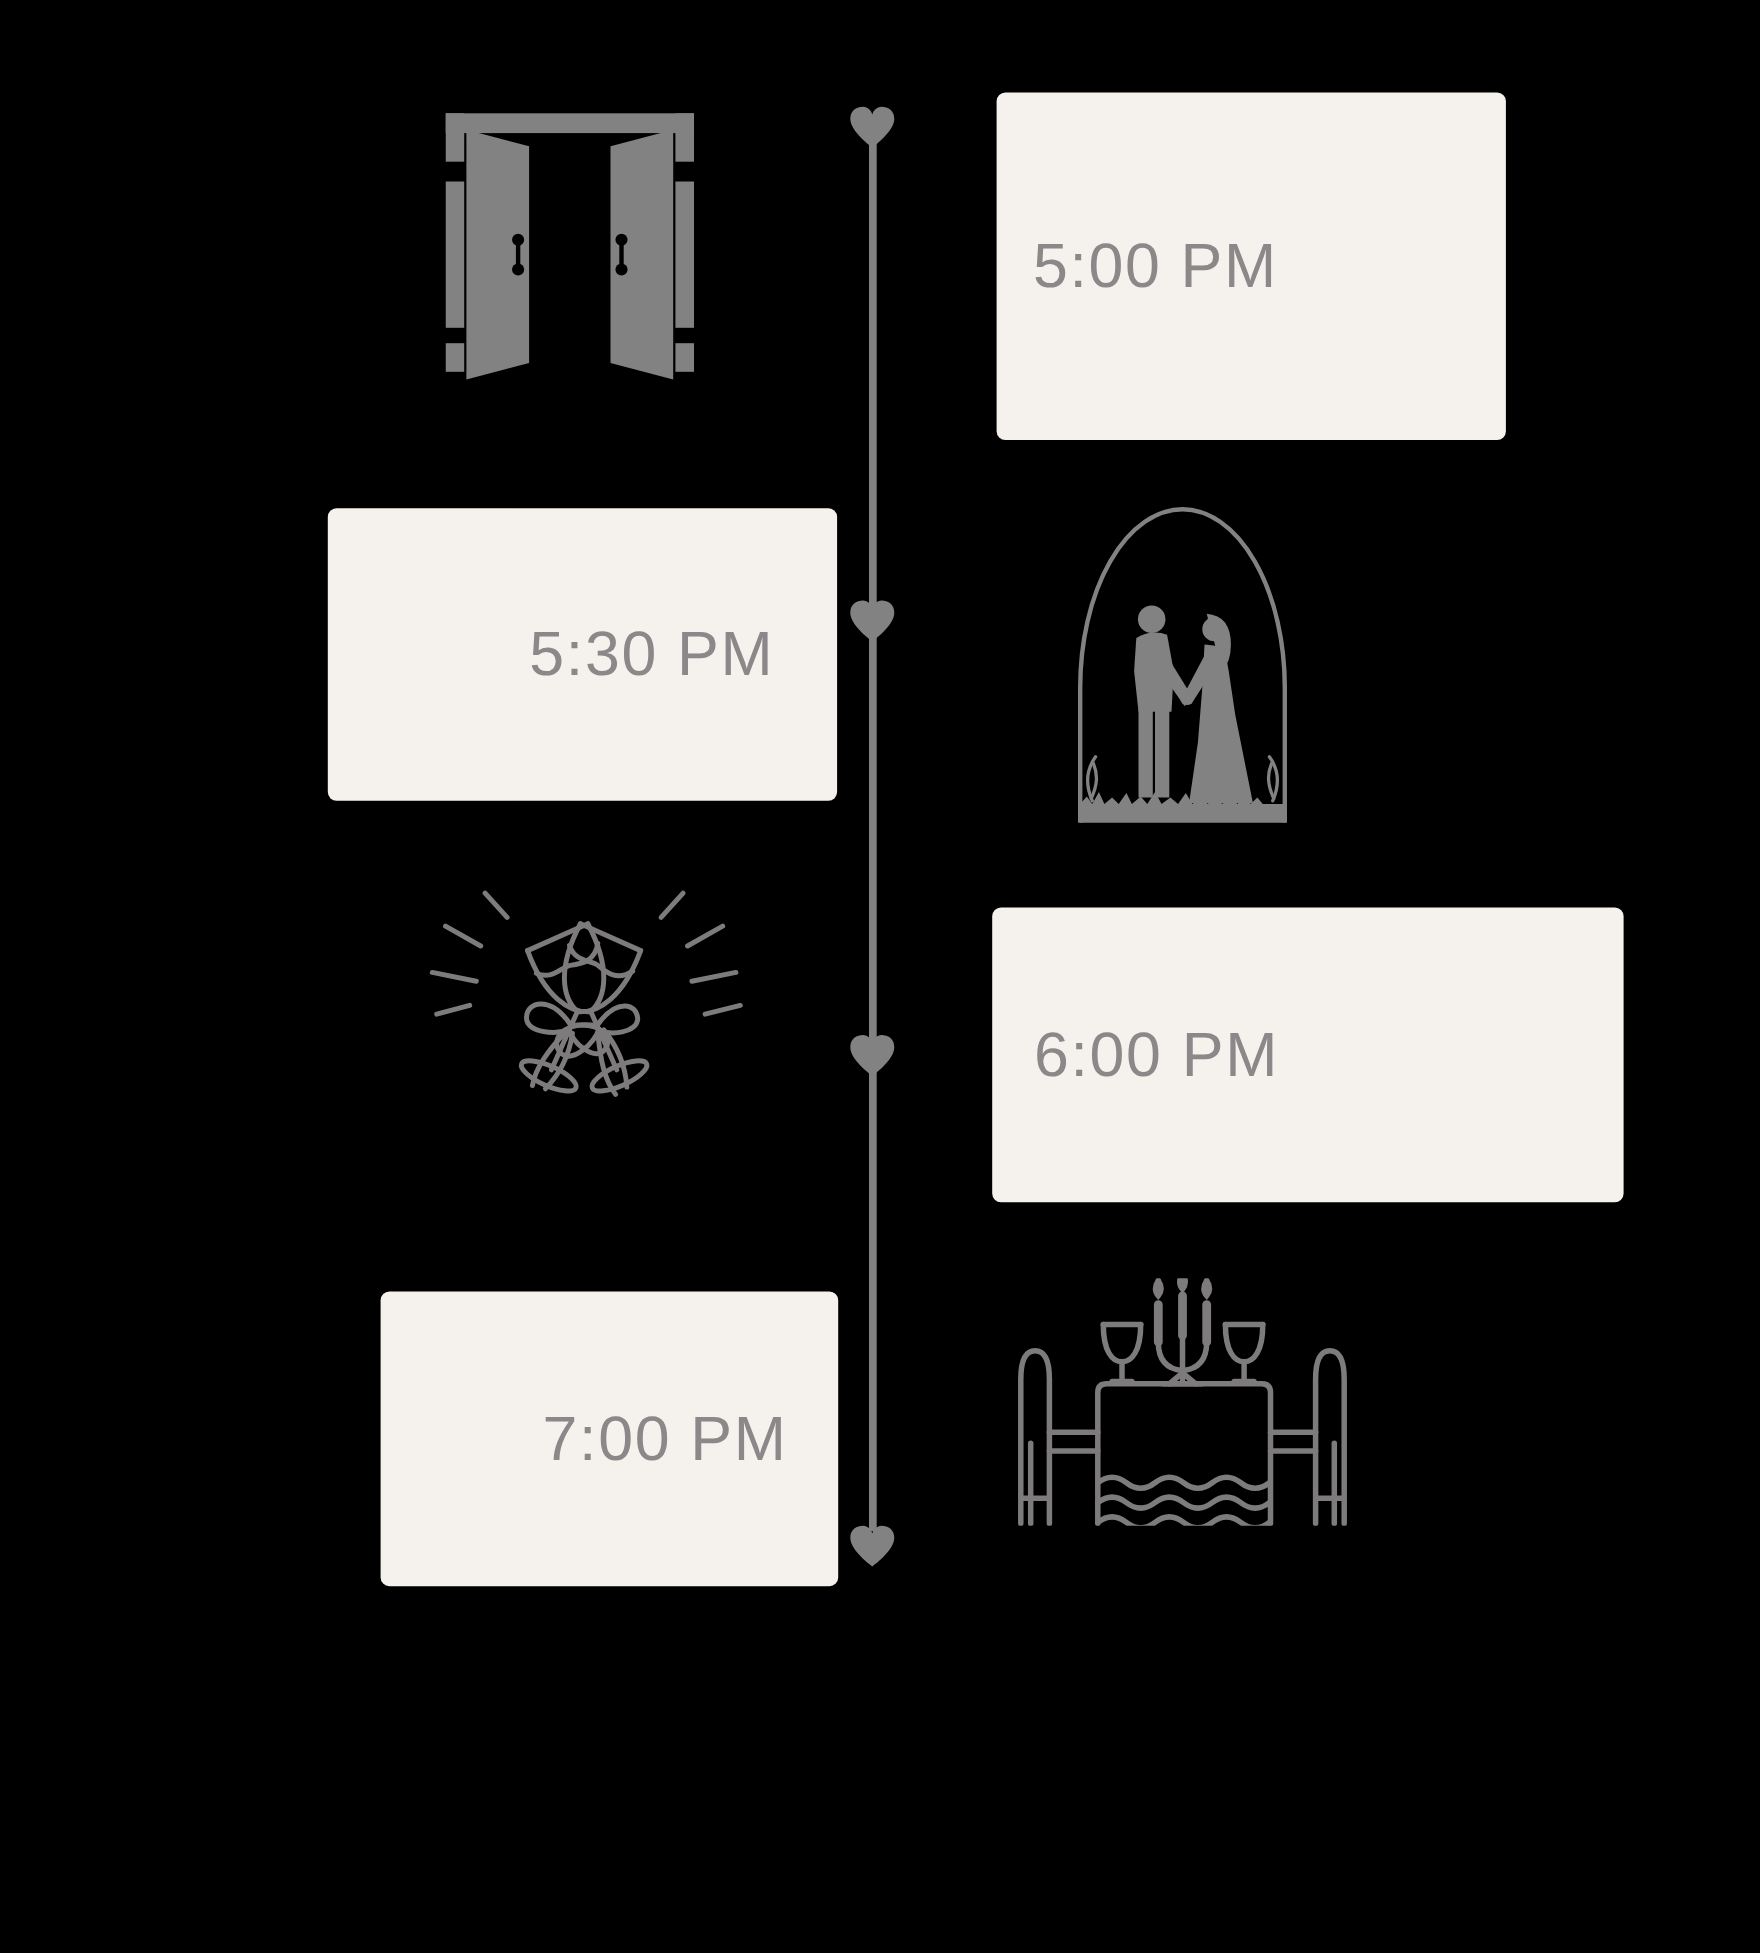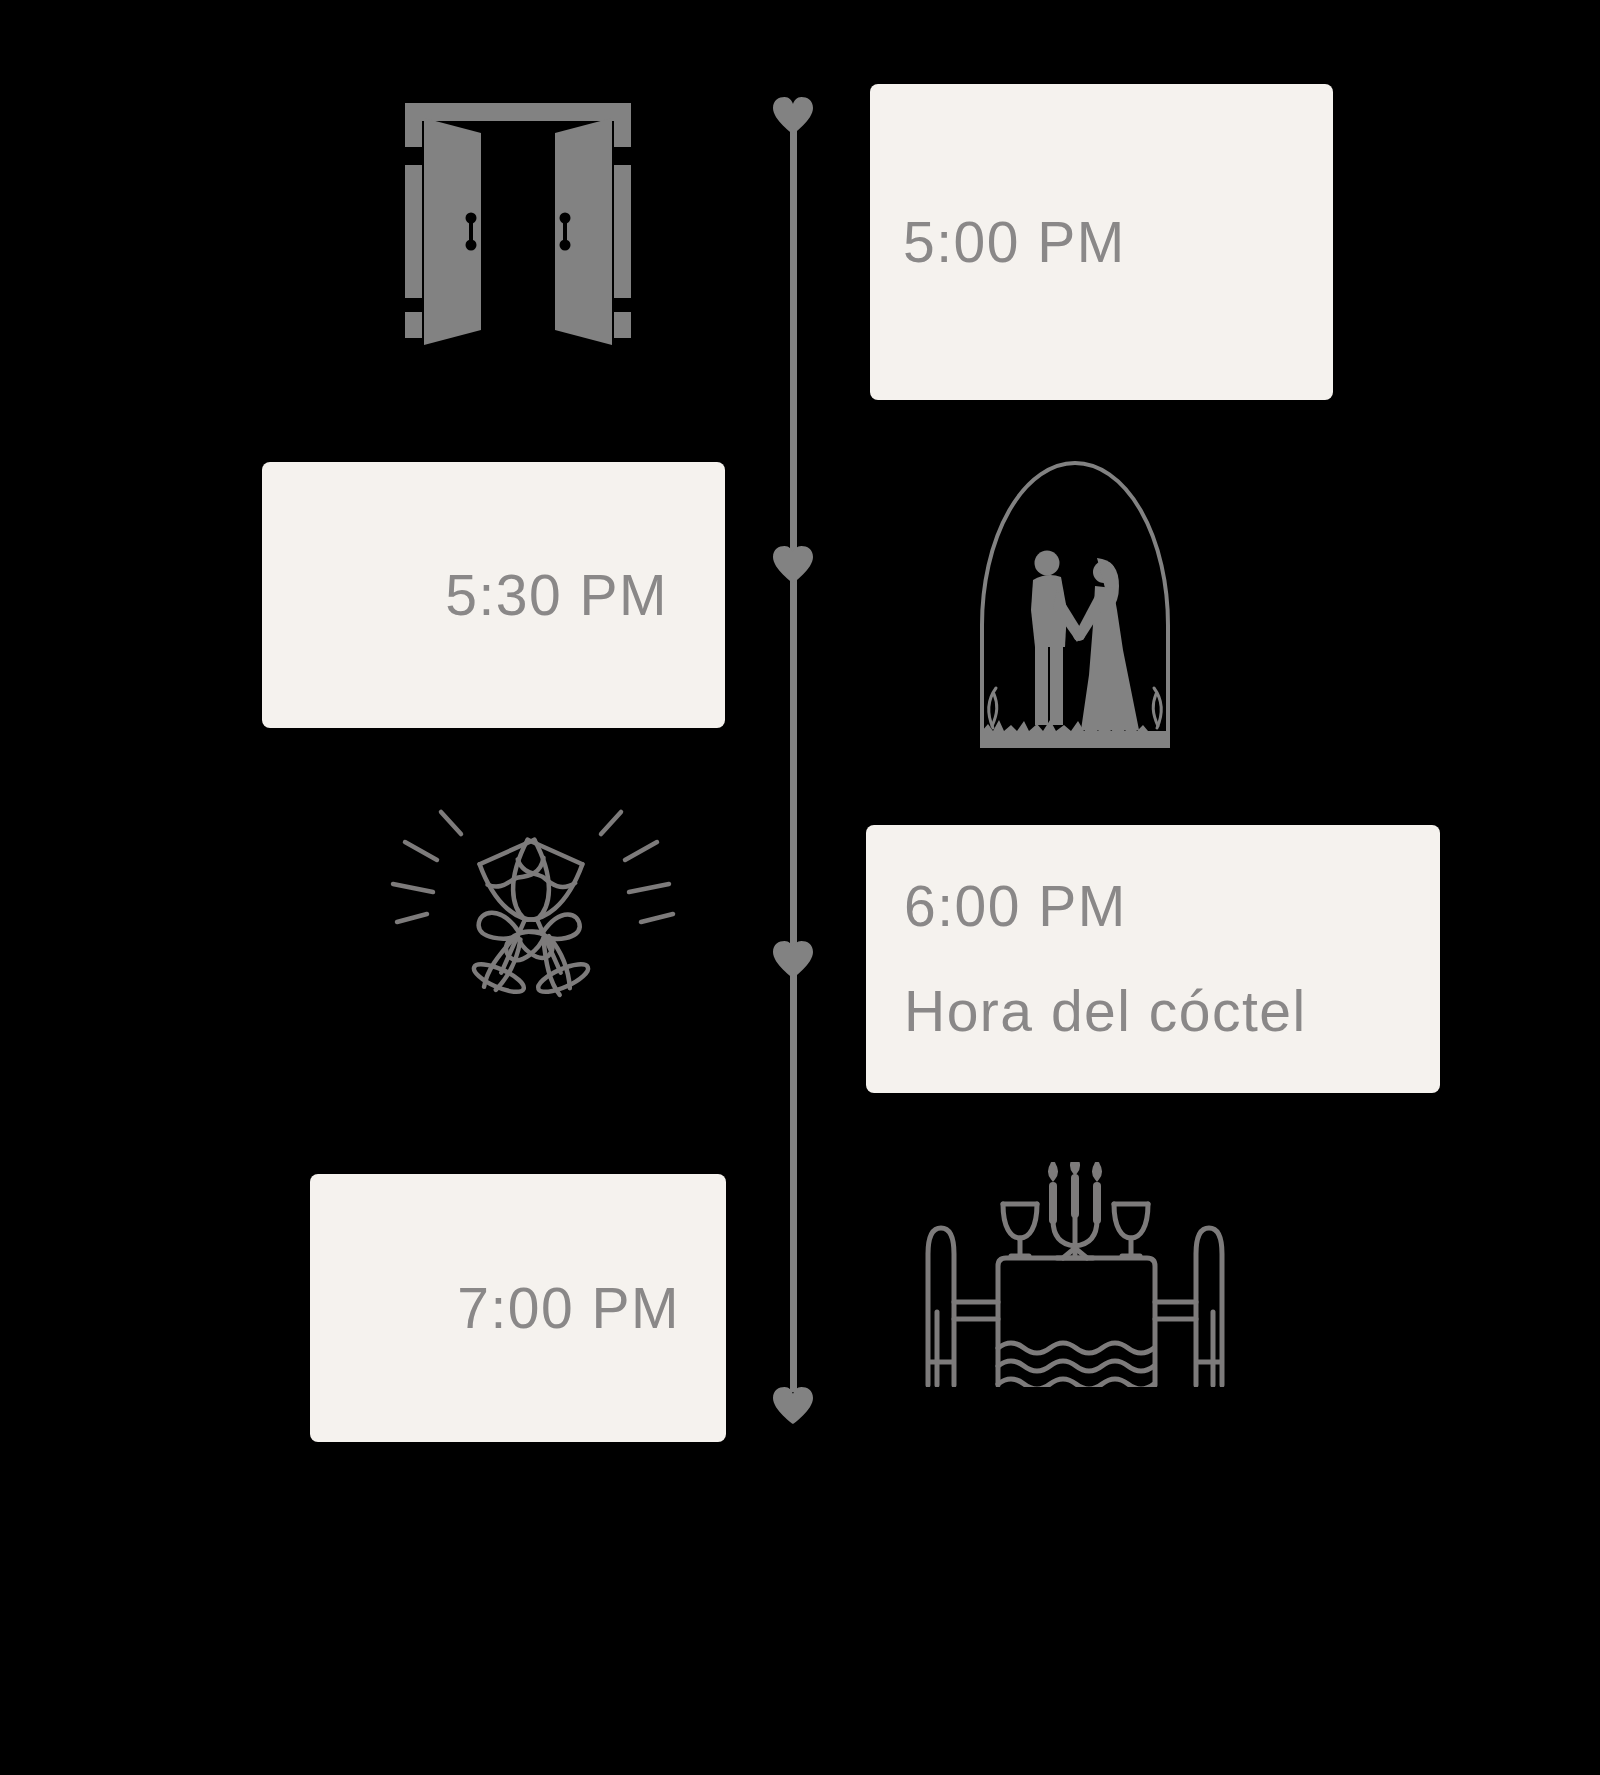--- a/index.html
+++ b/index.html
@@ -9,21 +9,21 @@
   }
   .tl-line{position:absolute;left:790px;top:130px;width:7px;height:1262px;background:#828282;}
   .heart{position:absolute;width:44px;height:40px;}
   .heart.h1{left:771px;top:96px;}
   .heart.h2{left:771px;top:545px;}
   .heart.h3{left:771px;top:940px;}
   .heart.h4{left:771px;top:1386px;}
   .card{
     position:absolute;background:#f5f2ee;border-radius:8px;
     display:flex;flex-direction:column;justify-content:center;
-    color:#8a8888;font-size:57px;line-height:85px;letter-spacing:1.5px;
+    color:#8a8888;font-size:57px;line-height:85px;letter-spacing:1.5px;margin-left:36px;
   }
   .card .t-line{white-space:pre-wrap;}
   .card1{left:870px;top:84px;width:463px;height:316px;padding-left:33px;box-sizing:border-box;align-items:flex-start;text-align:left;padding-right:18px;}
   .card2{left:262px;top:462px;width:463px;height:266px;padding-right:57px;box-sizing:border-box;align-items:flex-end;text-align:right;gap:20px;}
   .card3{left:866px;top:825px;width:574px;height:268px;padding-left:38px;box-sizing:border-box;align-items:flex-start;text-align:left;padding-right:18px;gap:20px;}
   .card4{left:310px;top:1174px;width:416px;height:268px;padding-right:46px;box-sizing:border-box;align-items:flex-end;text-align:right;gap:43px;}
   .icon{position:absolute;}
   .icon-doors{left:405px;top:102px;width:226px;height:246px;}
   .icon-couple{left:977px;top:460px;width:196px;height:290px;}
   .icon-champagne{left:385px;top:800px;width:292px;height:292px;}
@@ -138,21 +138,20 @@
 
       <path d="M236,12 L216,34"></path>
       <path d="M272,42 L240,60"></path>
       <path d="M284,84 L244,92"></path>
       <path d="M256,122 L288,114"></path>
     </g>
   </svg>
 
   <div class="card card3">
     <div class="t-line">6:00 PM</div>
-    <div class="t-line">Hora del cóctel</div>
   </div>
 
   <div class="card card4">
     <div class="t-line">7:00 PM</div>
   </div>
 
   <svg class="icon icon-table" viewBox="0 0 300 225">
     <g stroke="#7d7b7b" stroke-width="5" fill="none" stroke-linecap="round">
 
       <path d="M128,2 q-5,8 0,14 q5,-6 0,-14"></path>

